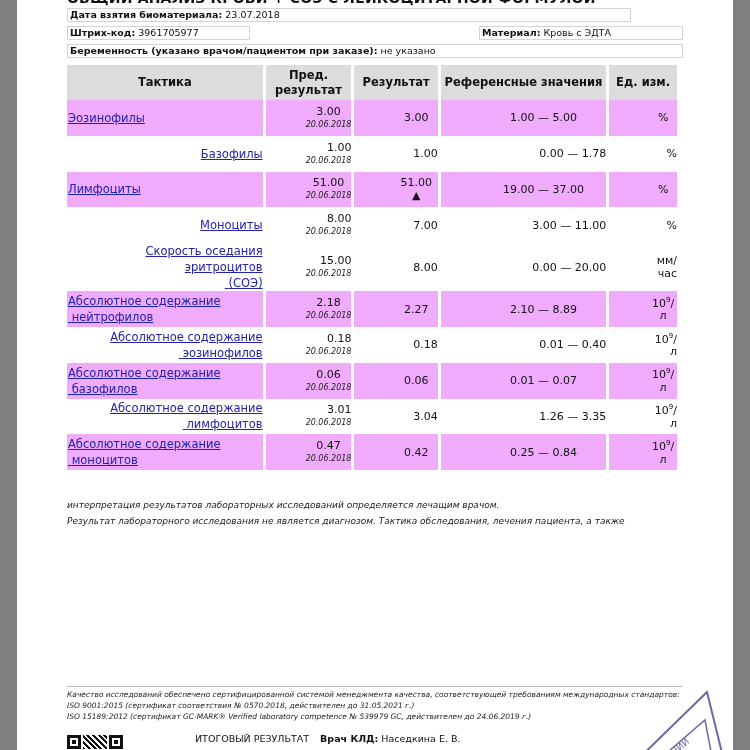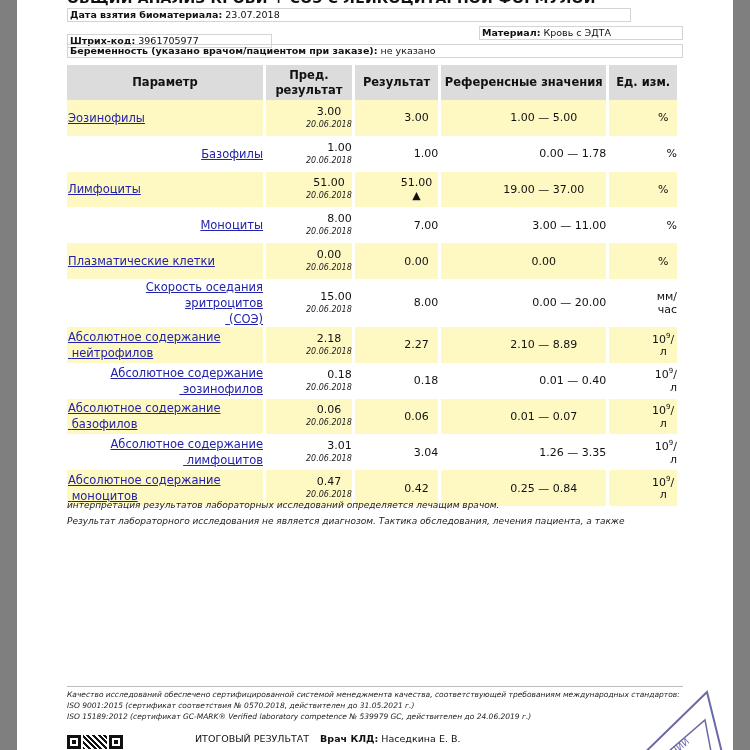--- a/index.html
+++ b/index.html
@@ -5,21 +5,21 @@
   * { box-sizing: border-box; margin: 0; padding: 0; }
   html, body { width: 750px; height: 750px; overflow: hidden; background: #7f7f7f; }
   body { font-family: "DejaVu Sans", "Liberation Sans", sans-serif; color: #111; position: relative; }
   .page { position: absolute; left: 17px; top: 0; width: 716px; height: 750px; background: #fff; overflow: hidden; }
   .doc-title { position: absolute; left: 50px; top: -10px; font-size: 14px; font-weight: bold; letter-spacing: 0.2px; white-space: nowrap; color: #111; }
   .info-box { position: absolute; height: 14px; border: 1px solid #d4d4d4; font-size: 9.5px; line-height: 12px; padding-left: 2px; white-space: nowrap; overflow: hidden; }
   .info-box b { font-weight: bold; }
   table.results { position: absolute; left: 50px; top: 65px; width: 616px; border-collapse: separate; border-spacing: 3px 0; margin-left: -3px; }
   table.results th { background: #dcdcdc; font-size: 11.5px; font-weight: bold; height: 35px; text-align: center; line-height: 15px; }
   table.results td { height: 35.8px; font-size: 11px; text-align: center; vertical-align: middle; padding-left: 40px; }
-  table.results tr.odd td { background: #fef9c3; }
+  table.results tr.odd td { background: #f0abfc; }
   table.results tr.even td { background: #fff; text-align: right; }
   table.results td.param { text-align: left; padding-left: 1px; }
   table.results td.param a { color: #2222aa; text-decoration: underline; font-size: 11.5px; line-height: 16px; }
   .prev-val { display: block; font-size: 11px; line-height: 14px; }
   .prev-date { display: block; font-size: 8px; font-style: italic; line-height: 12px; color: #222; }
   .res-high { font-weight: normal; }
   sup { font-size: 7px; }
   .disclaimer { position: absolute; left: 50px; top: 497px; width: 600px; font-size: 9px; font-style: italic; line-height: 16px; color: #222; }
   .footer-line { position: absolute; left: 50px; top: 686px; width: 616px; height: 1px; background: #bdbdbd; }
   .footer-text { position: absolute; left: 50px; top: 689px; font-size: 7.5px; line-height: 11px; color: #222; white-space: nowrap; font-style: italic; }
@@ -35,21 +35,21 @@
 <body>
 
 <div class="page">
   <div class="doc-title">ОБЩИЙ АНАЛИЗ КРОВИ + СОЭ С ЛЕЙКОЦИТАРНОЙ ФОРМУЛОЙ</div>
 
   <div class="info-box" style="left:50px; top:8px; width:564px;">
     <b>Дата взятия биоматериала:</b>
     <span>23.07.2018</span>
   </div>
 
-  <div class="info-box" style="left:50px; top:26px; width:205px;margin-top:8px;">
+  <div class="info-box" style="left:50px; top:26px; width:183px;">
     <b>Штрих-код:</b>
     <span>3961705977</span>
   </div>
   <div class="info-box" style="left:462px; top:26px; width:204px;">
     <b>Материал:</b>
     <span>Кровь с ЭДТА</span>
   </div>
 
   <div class="info-box" style="left:50px; top:44px; width:616px;">
     <b>Беременность (указано врачом/пациентом при заказе):</b>
@@ -59,21 +59,21 @@
   <table class="results">
     <colgroup>
       <col style="width:201px">
         <col style="width:83px">
         <col style="width:84px">
         <col style="width:169px">
         <col style="width:68px">
     </colgroup>
     <thead>
       <tr>
-        <th>Параметр</th>
+        <th>Тактика</th>
         <th><span>Пред.</span><br><span>результат</span></th>
         <th>Результат</th>
         <th>Референсные значения</th>
         <th>Ед. изм.</th>
       </tr>
     </thead>
     <tbody>
       <tr class="odd">
         <td class="param"><a>Эозинофилы</a></td>
         <td>
@@ -105,30 +105,20 @@
         <td>%</td>
       </tr>
       <tr class="even">
         <td class="param"><a>Моноциты</a></td>
         <td>
             <span class="prev-val">8.00</span>
             <span class="prev-date">20.06.2018</span>
           </td>
         <td>7.00</td>
         <td>3.00 — 11.00</td>
-        <td>%</td>
-      </tr>
-      <tr class="odd">
-        <td class="param"><a>Плазматические клетки</a></td>
-        <td>
-            <span class="prev-val">0.00</span>
-            <span class="prev-date">20.06.2018</span>
-          </td>
-        <td>0.00</td>
-        <td>0.00</td>
         <td>%</td>
       </tr>
       <tr class="even">
         <td class="param"><a><span>Скорость оседания эритроцитов</span><br>&nbsp;<span>(СОЭ)</span></a></td>
         <td>
             <span class="prev-val">15.00</span>
             <span class="prev-date">20.06.2018</span>
           </td>
         <td>8.00</td>
         <td>0.00 — 20.00</td>

